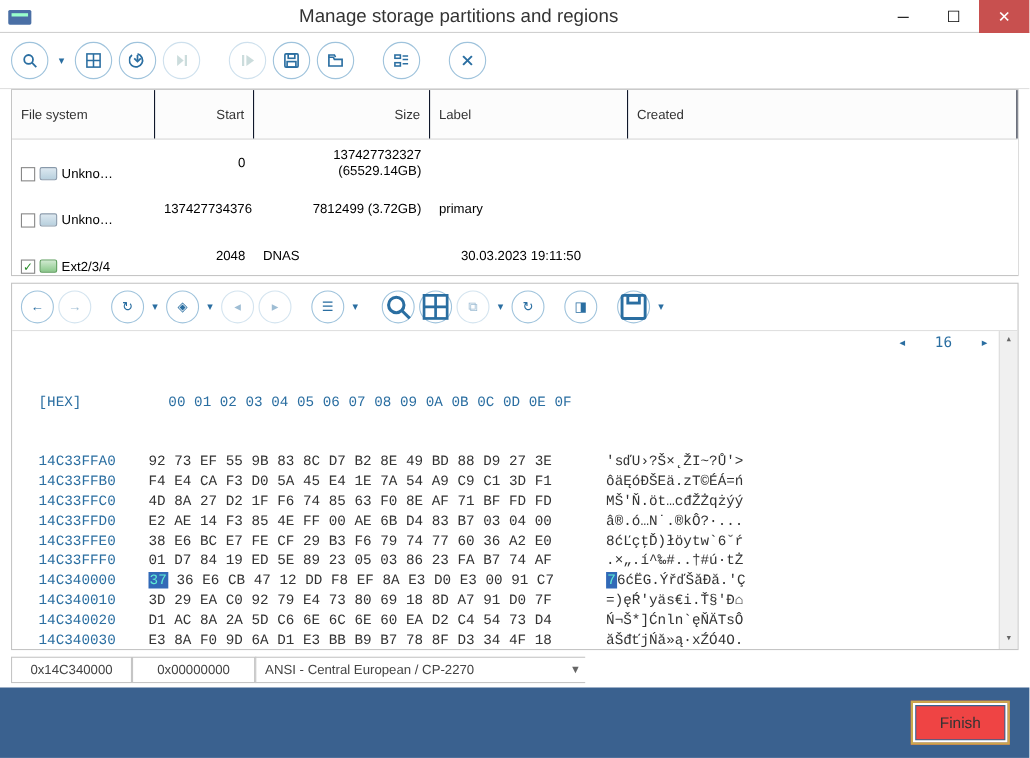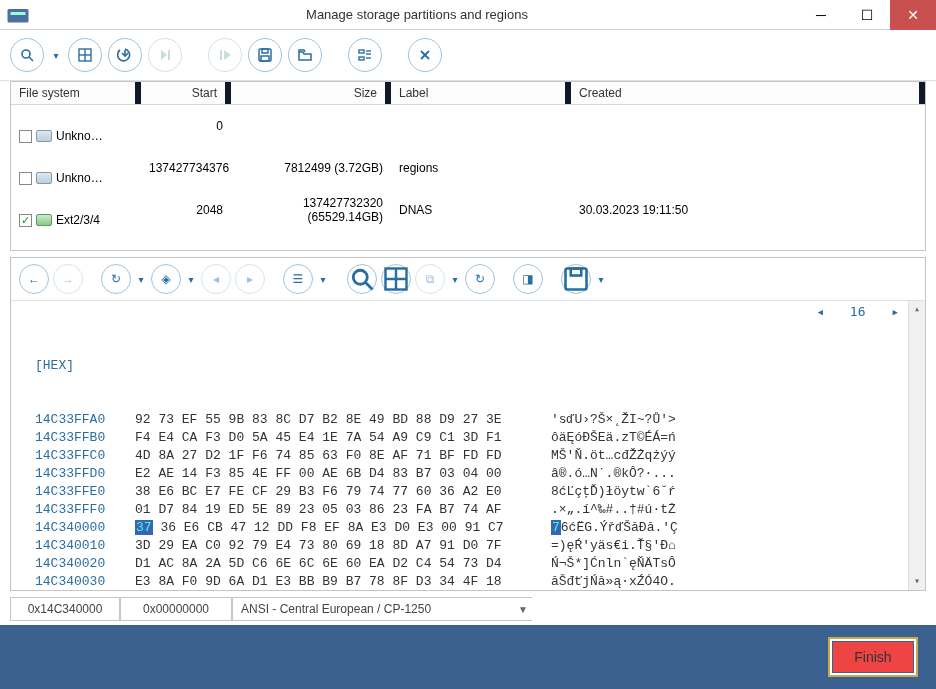--- a/index.html
+++ b/index.html
@@ -1,30 +1,30 @@
 <!DOCTYPE html>
 <html><head>
 <meta charset="utf-8">
 <style>
 * { margin: 0; padding: 0; box-sizing: border-box; }
 body { font-family: "Segoe UI", Tahoma, sans-serif; font-size: 12px; background: #fff; width: 936px; height: 689px; overflow: hidden; display: flex; flex-direction: column; }
 .titlebar { height: 30px; display: flex; align-items: center; border-bottom: 1px solid #d0d0d0; background: #fff; }
 .titlebar .icon { width: 24px; height: 24px; margin: 0 6px; display:flex; align-items:center; justify-content:center; }
-.titlebar .title { flex: 1; text-align: center; font-size: 13px; color: #333; }
+.titlebar .title { flex: 1; text-align: center; font-size: 17px; color: #333; }
 .titlebar .winbtns { display: flex; }
 .titlebar .wbtn { width: 46px; height: 30px; display:flex; align-items:center; justify-content:center; font-size: 14px; }
 .titlebar .wbtn.close { background: #c8504f; color: #fff; }
 .toolbar { padding: 8px 10px; display:flex; gap:6px; align-items:center; border-bottom: 1px solid #e0e0e0; }
 .tbtn { width: 34px; height: 34px; border: 1px solid #9fc3dc; border-radius: 50%; display:flex; align-items:center; justify-content:center; color: #2a6ea1; background: #fff; cursor:pointer; }
 .tbtn.disabled { opacity: 0.5; cursor: default; }
 .tbtn svg { width: 16px; height: 16px; }
 .split { width: 12px; display:flex; align-items:center; justify-content:center; color:#2a6ea1; font-size:10px; }
 .table-area { border: 1px solid #c5c5c5; margin: 0 10px 6px 10px; height: 170px; overflow:auto; background:#fff; }
 .thead { display:flex; font-size: 12px; color:#333; border-bottom: 1px solid #d8d8d8; background:#fcfcfc; }
-.th { padding: 4px 8px; border-right: 6px solid #0f172a; }
+.th { padding: 15px 8px; border-right: 1px solid #0f172a; }
 .th.fs{ width: 130px; }
 .th.start{ width: 90px; text-align:right; }
 .th.size{ width: 160px; text-align:right; }
 .th.label{ width: 180px; }
 .th.created{ flex:1; }
 .trow { display:flex; font-size: 12px; padding: 2px 0; align-items:center; }
 .td { padding: 2px 8px; }
 .td.fs{ width: 130px; display:flex; align-items:center; gap:4px;margin-top:20px; }
 .td.start{ width: 90px; text-align:right; }
 .td.size{ width: 160px; text-align:right; }
@@ -152,42 +152,42 @@
     <div class="th created">Created</div>
   </div>
   <div id="tbody">
       <div class="trow">
         <div class="td fs">
           <span class="chk"></span>
           <span class="diskicon"></span>
           <span>Unkno…</span>
         </div>
         <div class="td start">0</div>
+        <div class="td size">137427732327 (65529.14GB)</div>
         <div class="td label"></div>
         <div class="td created"></div>
       </div>
       <div class="trow">
         <div class="td fs">
           <span class="chk"></span>
           <span class="diskicon"></span>
           <span>Unkno…</span>
         </div>
         <div class="td start">137427734376</div>
         <div class="td size">7812499 (3.72GB)</div>
-        <div class="td label">regions</div>
+        <div class="td label">primary</div>
         <div class="td created"></div>
       </div>
       <div class="trow">
         <div class="td fs">
           <span class="chk">✓</span>
           <span class="diskicon green"></span>
           <span>Ext2/3/4</span>
         </div>
         <div class="td start">2048</div>
-        <div class="td size">137427732320 (65529.14GB)</div>
         <div class="td label">DNAS</div>
         <div class="td created">30.03.2023 19:11:50</div>
       </div>
     </div>
 </div>
 
 <div class="hexpanel">
   <div class="hextoolbar">
     <div class="htbtn">←</div>
     <div class="htbtn disabled">→</div>
@@ -224,33 +224,33 @@
     <div class="htbtn">
         <svg viewBox="0 0 16 16" fill="none" stroke="#2a6ea1" stroke-width="1.5">
           <rect x="2" y="2" width="12" height="12" rx="1"></rect>
           <rect x="5" y="2" width="6" height="4"></rect>
         </svg>
       </div>
       <div class="split">▾</div>
   </div>
   <div class="hexbody">
     <div class="pagenav">◂ &nbsp;<span>16</span>&nbsp; ▸</div>
-    <div class="hexhdr"><span class="addr">[HEX]</span></div>
+    <div class="hexhdr"><span class="addr">[HEX]</span><span class="bytes">00 01 02 03 04 05 06 07 08 09 0A 0B 0C 0D 0E 0F</span></div>
     <div id="hexrows"><div class="hexrow"><span class="addr">14C33FFA0</span><span class="bytes">92 73 EF 55 9B 83 8C D7 B2 8E 49 BD 88 D9 27 3E</span><span class="ascii">'sďU›?Š×˛ŽI~?Ů'&gt;</span></div><div class="hexrow"><span class="addr">14C33FFB0</span><span class="bytes">F4 E4 CA F3 D0 5A 45 E4 1E 7A 54 A9 C9 C1 3D F1</span><span class="ascii">ôäĘóĐŠEä.zT©ÉÁ=ń</span></div><div class="hexrow"><span class="addr">14C33FFC0</span><span class="bytes">4D 8A 27 D2 1F F6 74 85 63 F0 8E AF 71 BF FD FD</span><span class="ascii">MŠ'Ň.öt…cđŽŻqżýý</span></div><div class="hexrow"><span class="addr">14C33FFD0</span><span class="bytes">E2 AE 14 F3 85 4E FF 00 AE 6B D4 83 B7 03 04 00</span><span class="ascii">â®.ó…N˙.®kÔ?·...</span></div><div class="hexrow"><span class="addr">14C33FFE0</span><span class="bytes">38 E6 BC E7 FE CF 29 B3 F6 79 74 77 60 36 A2 E0</span><span class="ascii">8ćĽçţĎ)łöytw`6˘ŕ</span></div><div class="hexrow"><span class="addr">14C33FFF0</span><span class="bytes">01 D7 84 19 ED 5E 89 23 05 03 86 23 FA B7 74 AF</span><span class="ascii">.×„.í^‰#..†#ú·tŻ</span></div><div class="hexrow"><span class="addr"></span><span class="bytes"></span><span class="ascii"></span></div><div class="hexrow"><span class="addr">14C340000</span><span class="bytes"><span class="sel">37</span> 36 E6 CB 47 12 DD F8 EF 8A E3 D0 E3 00 91 C7</span><span class="ascii"><span class="sel">7</span>6ćËG.ÝřďŠăĐă.'Ç</span></div><div class="hexrow"><span class="addr">14C340010</span><span class="bytes">3D 29 EA C0 92 79 E4 73 80 69 18 8D A7 91 D0 7F</span><span class="ascii">=)ęŔ'yäs€i.Ť§'Đ⌂</span></div><div class="hexrow"><span class="addr">14C340020</span><span class="bytes">D1 AC 8A 2A 5D C6 6E 6C 6E 60 EA D2 C4 54 73 D4</span><span class="ascii">Ń¬Š*]Ćnln`ęŇÄTsÔ</span></div><div class="hexrow"><span class="addr">14C340030</span><span class="bytes">E3 8A F0 9D 6A D1 E3 BB B9 B7 78 8F D3 34 4F 18</span><span class="ascii">ăŠđťjŃă»ą·xŹÓ4O.</span></div></div>
     <div class="scrollbar-v">
       <div class="sbtn">▴</div>
       <div class="sbtn">▾</div>
     </div>
   </div>
 </div>
 
 <div class="statusbar">
   <div class="cell c1">0x14C340000</div>
   <div class="cell c3">0x00000000</div>
   <div class="cell c4">
-      <span>ANSI - Central European / CP-1250</span>
+      <span>ANSI - Central European / CP-2270</span>
       <span class="dd">▼</span>
     </div>
 </div>
 
 <div class="footer">
   <div class="finish">Finish</div>
 </div>
 
 </body></html>

